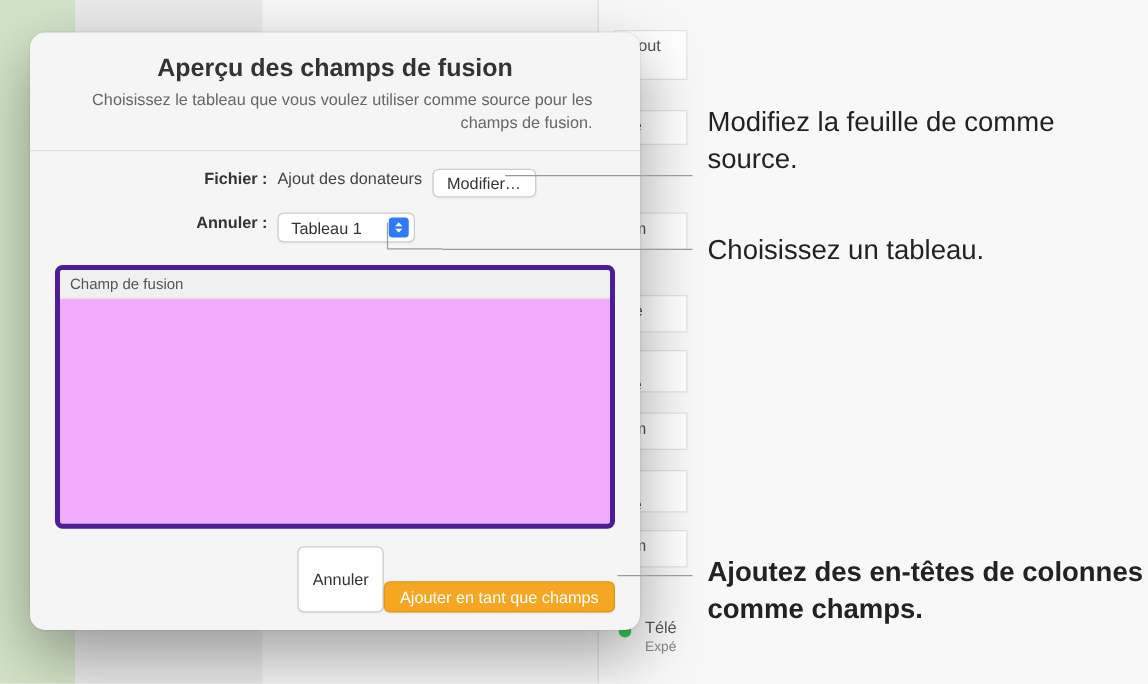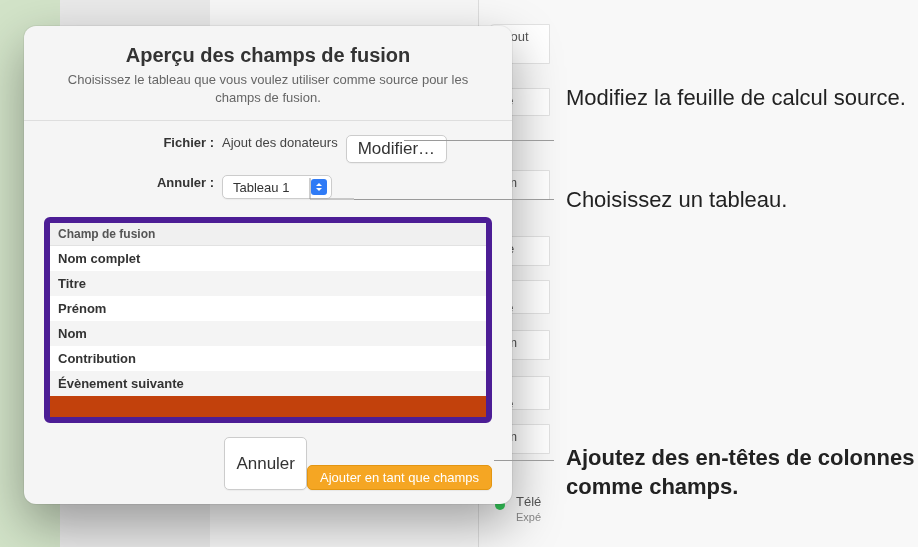--- a/index.html
+++ b/index.html
@@ -69,21 +69,21 @@
       display: flex;
       flex-direction: column;
     }
     .dialog-title {
       text-align: center;
       font-size: 20px;
       font-weight: 600;
       color: #333;
     }
     .dialog-subtitle {
-      text-align: center;
+      text-align: right;
       font-size: 13px;
       color: #666;
       margin-top: 4px;
       line-height: 1.35;
       padding: 0 18px;
     }
     .divider {
       height:1px;
       background:#dedede;
       margin: 14px -20px 14px -20px;
@@ -100,21 +100,21 @@
       width: 170px;
       text-align: right;
       font-weight: 600;
     }
     .form-row .value { color:#444; }
     .btn {
       background:#fff;
       border:1px solid #ccc;
       border-radius:5px;
       padding:3px 11px;
-      font-size:17px;
+      font-size:13px;
       color:#333;
       cursor:pointer;
       box-shadow: 0 1px 1px rgba(0,0,0,0.04);
     }
     .select {
       display:inline-flex;
       align-items:center;
       background:#fff;
       border:1px solid #ccc;
       border-radius:5px;
@@ -140,26 +140,25 @@
       content:"";
       width:0;height:0;
       border-left:3px solid transparent;
       border-right:3px solid transparent;
     }
     .select-chevrons::before{ border-bottom:3px solid #fff; margin-bottom:1px;}
     .select-chevrons::after{ border-top:3px solid #fff; margin-top:1px;}
 
     .table-wrap {
       flex:1;
-      border:6px solid #4c1d95;
+      border:4px solid #4c1d95;
       border-radius:6px;
-      background:#c2410c;
+      background:#f0abfc;
       overflow:hidden;
       margin-top:6px;
-      font-weight:bold;
     }
     .table-head {
       background:#f0f0f0;
       font-size:12px;
       color:#555;
       padding:4px 8px;
       border-bottom:1px solid #e2e2e2;
     }
     .trow {
       font-size:13px;
@@ -235,40 +234,32 @@
   <div class="form-row">
     <span class="label">Annuler :</span>
     <div class="select">
       <span>Tableau 1</span>
       <span class="select-chevrons"></span>
     </div>
   </div>
 
   <div class="table-wrap">
     <div class="table-head">Champ de fusion</div>
-    <div id="rows">
-        <div class="trow">Nom complet</div>
-        <div class="trow">Titre</div>
-        <div class="trow">Prénom</div>
-        <div class="trow">Nom</div>
-        <div class="trow">Contribution</div>
-        <div class="trow">Évènement suivante</div>
-      </div>
   </div>
 
   <div class="footer">
     <button class="btn">Annuler</button>
     <button class="btn-primary">Ajouter en tant que champs</button>
   </div>
 </div>
 
 <div class="leader" style="top:140px; left:404px; width:150px;"></div>
 <div class="leader" style="top:199px; left:354px; width:200px;"></div>
 <div class="leader" style="top:199px;left:310px;width:1px;height:0;"></div>
 <div class="leader" style="top:460px; left:494px; width:60px;"></div>
 
 <svg style="position:absolute;left:310px;top:178px;width:50px;height:24px;overflow:visible">
   <path d="M0 0 L0 21 L44 21" stroke="#9a9a9a" stroke-width="1" fill="none"></path>
 </svg>
 
-<div class="callout" style="top:84px; left:566px;">Modifiez la feuille de calcul source.</div>
+<div class="callout" style="top:84px; left:566px;">Modifiez la feuille de comme source.</div>
 <div class="callout" style="top:186px; left:566px;">Choisissez un tableau.</div>
 <div class="callout" style="top:444px; left:566px;font-weight:bold;">Ajoutez des en-têtes de colonnes comme champs.</div>
 
 </body></html>

